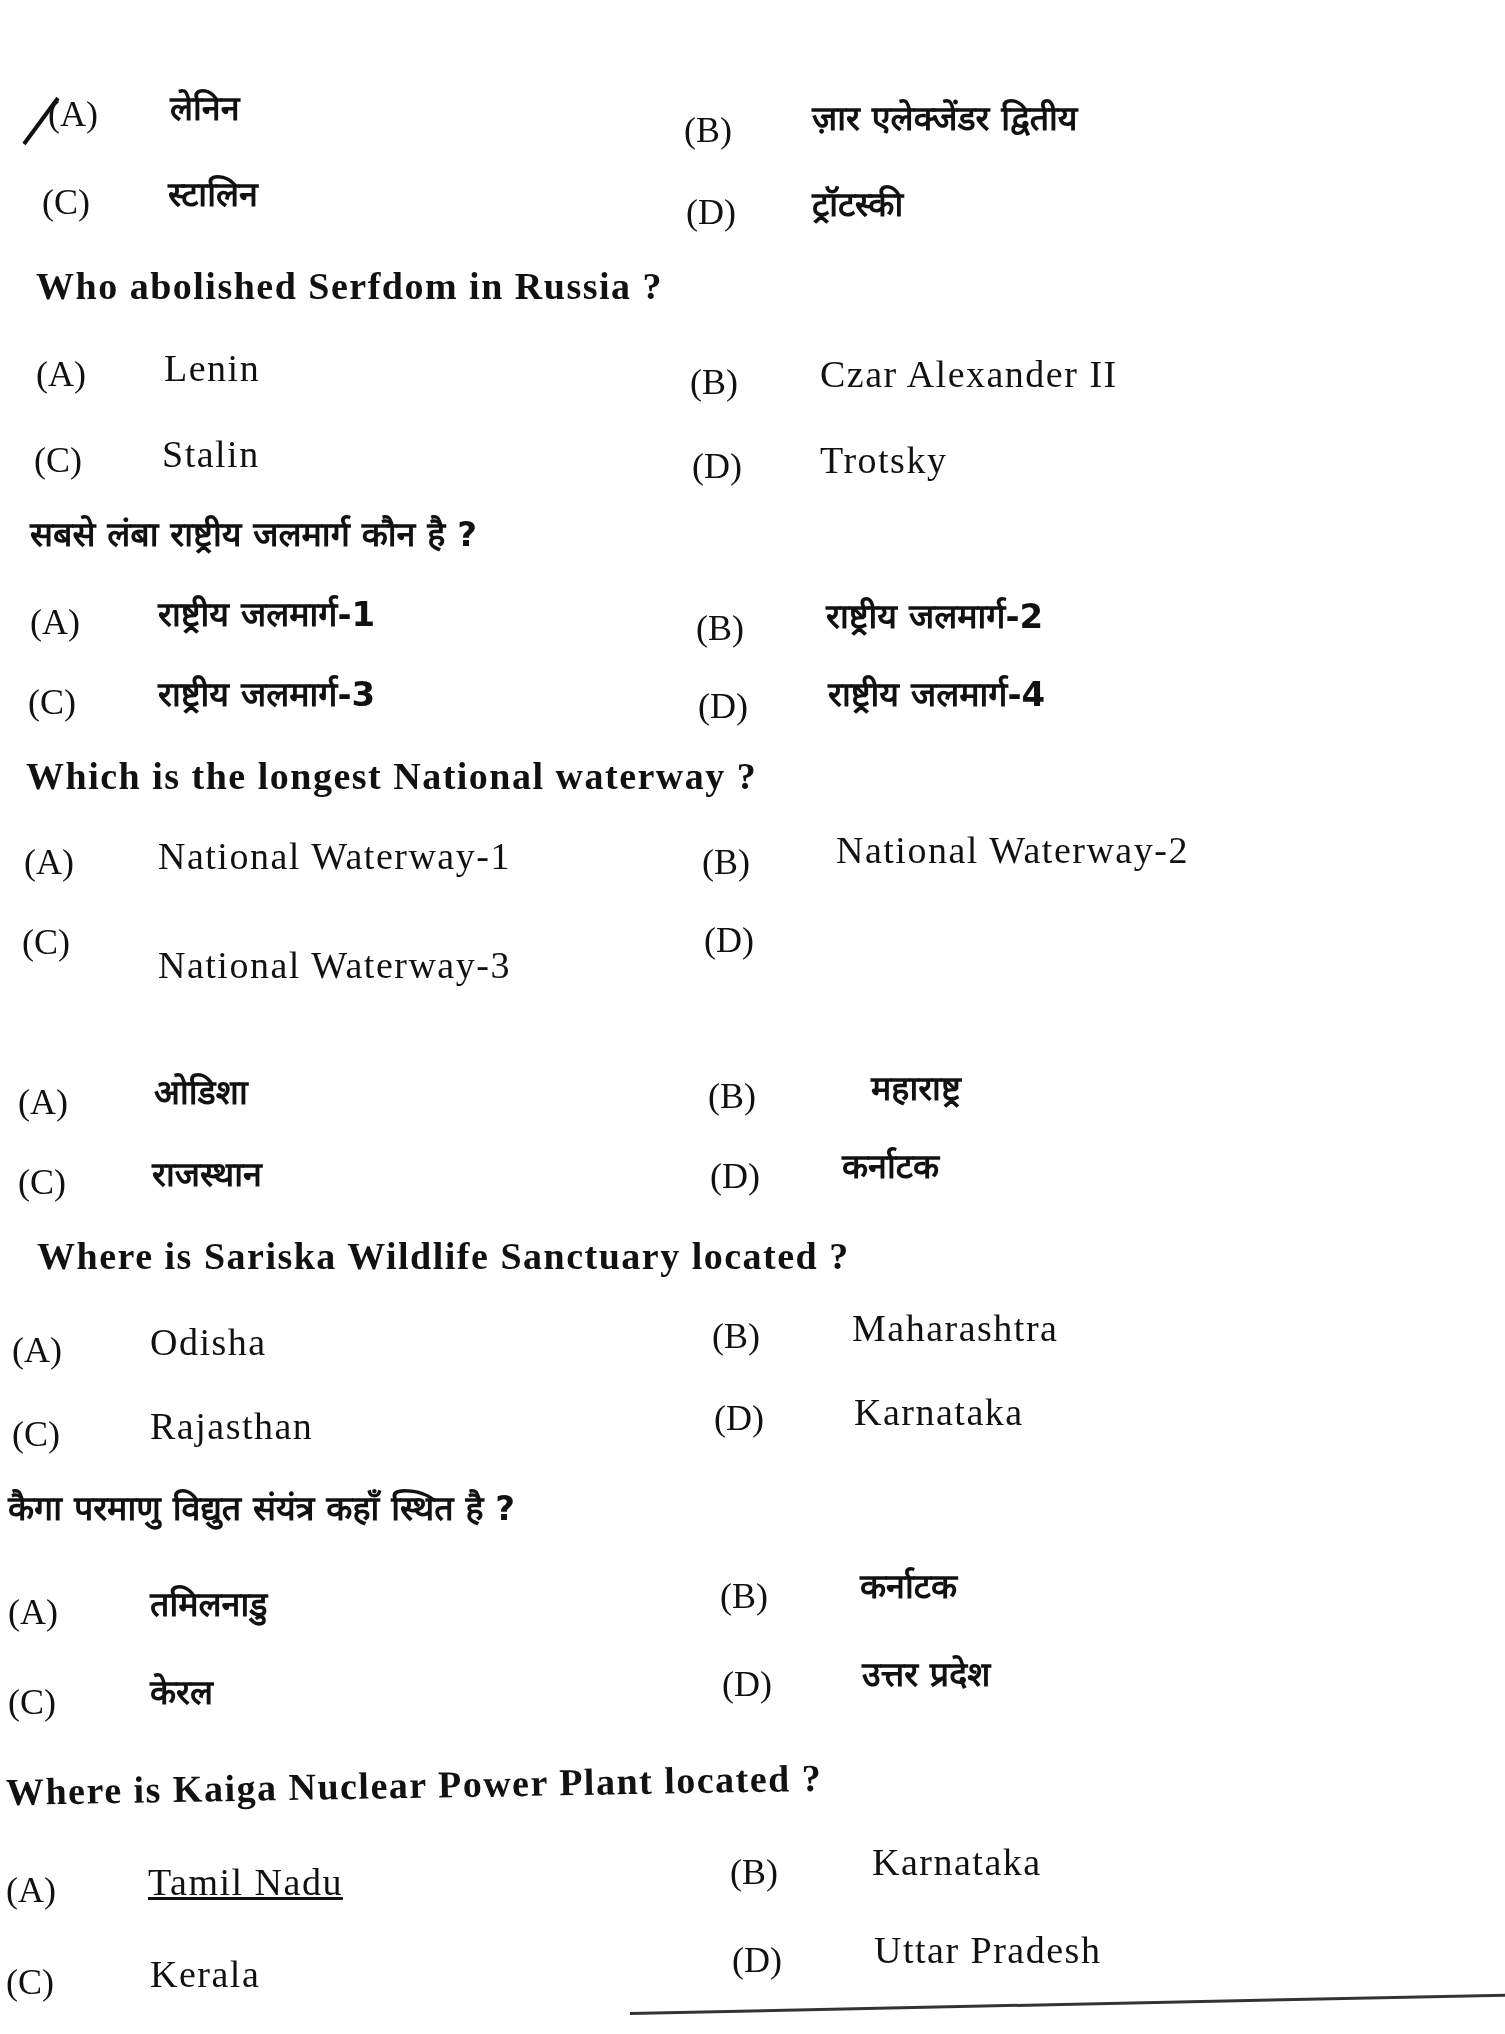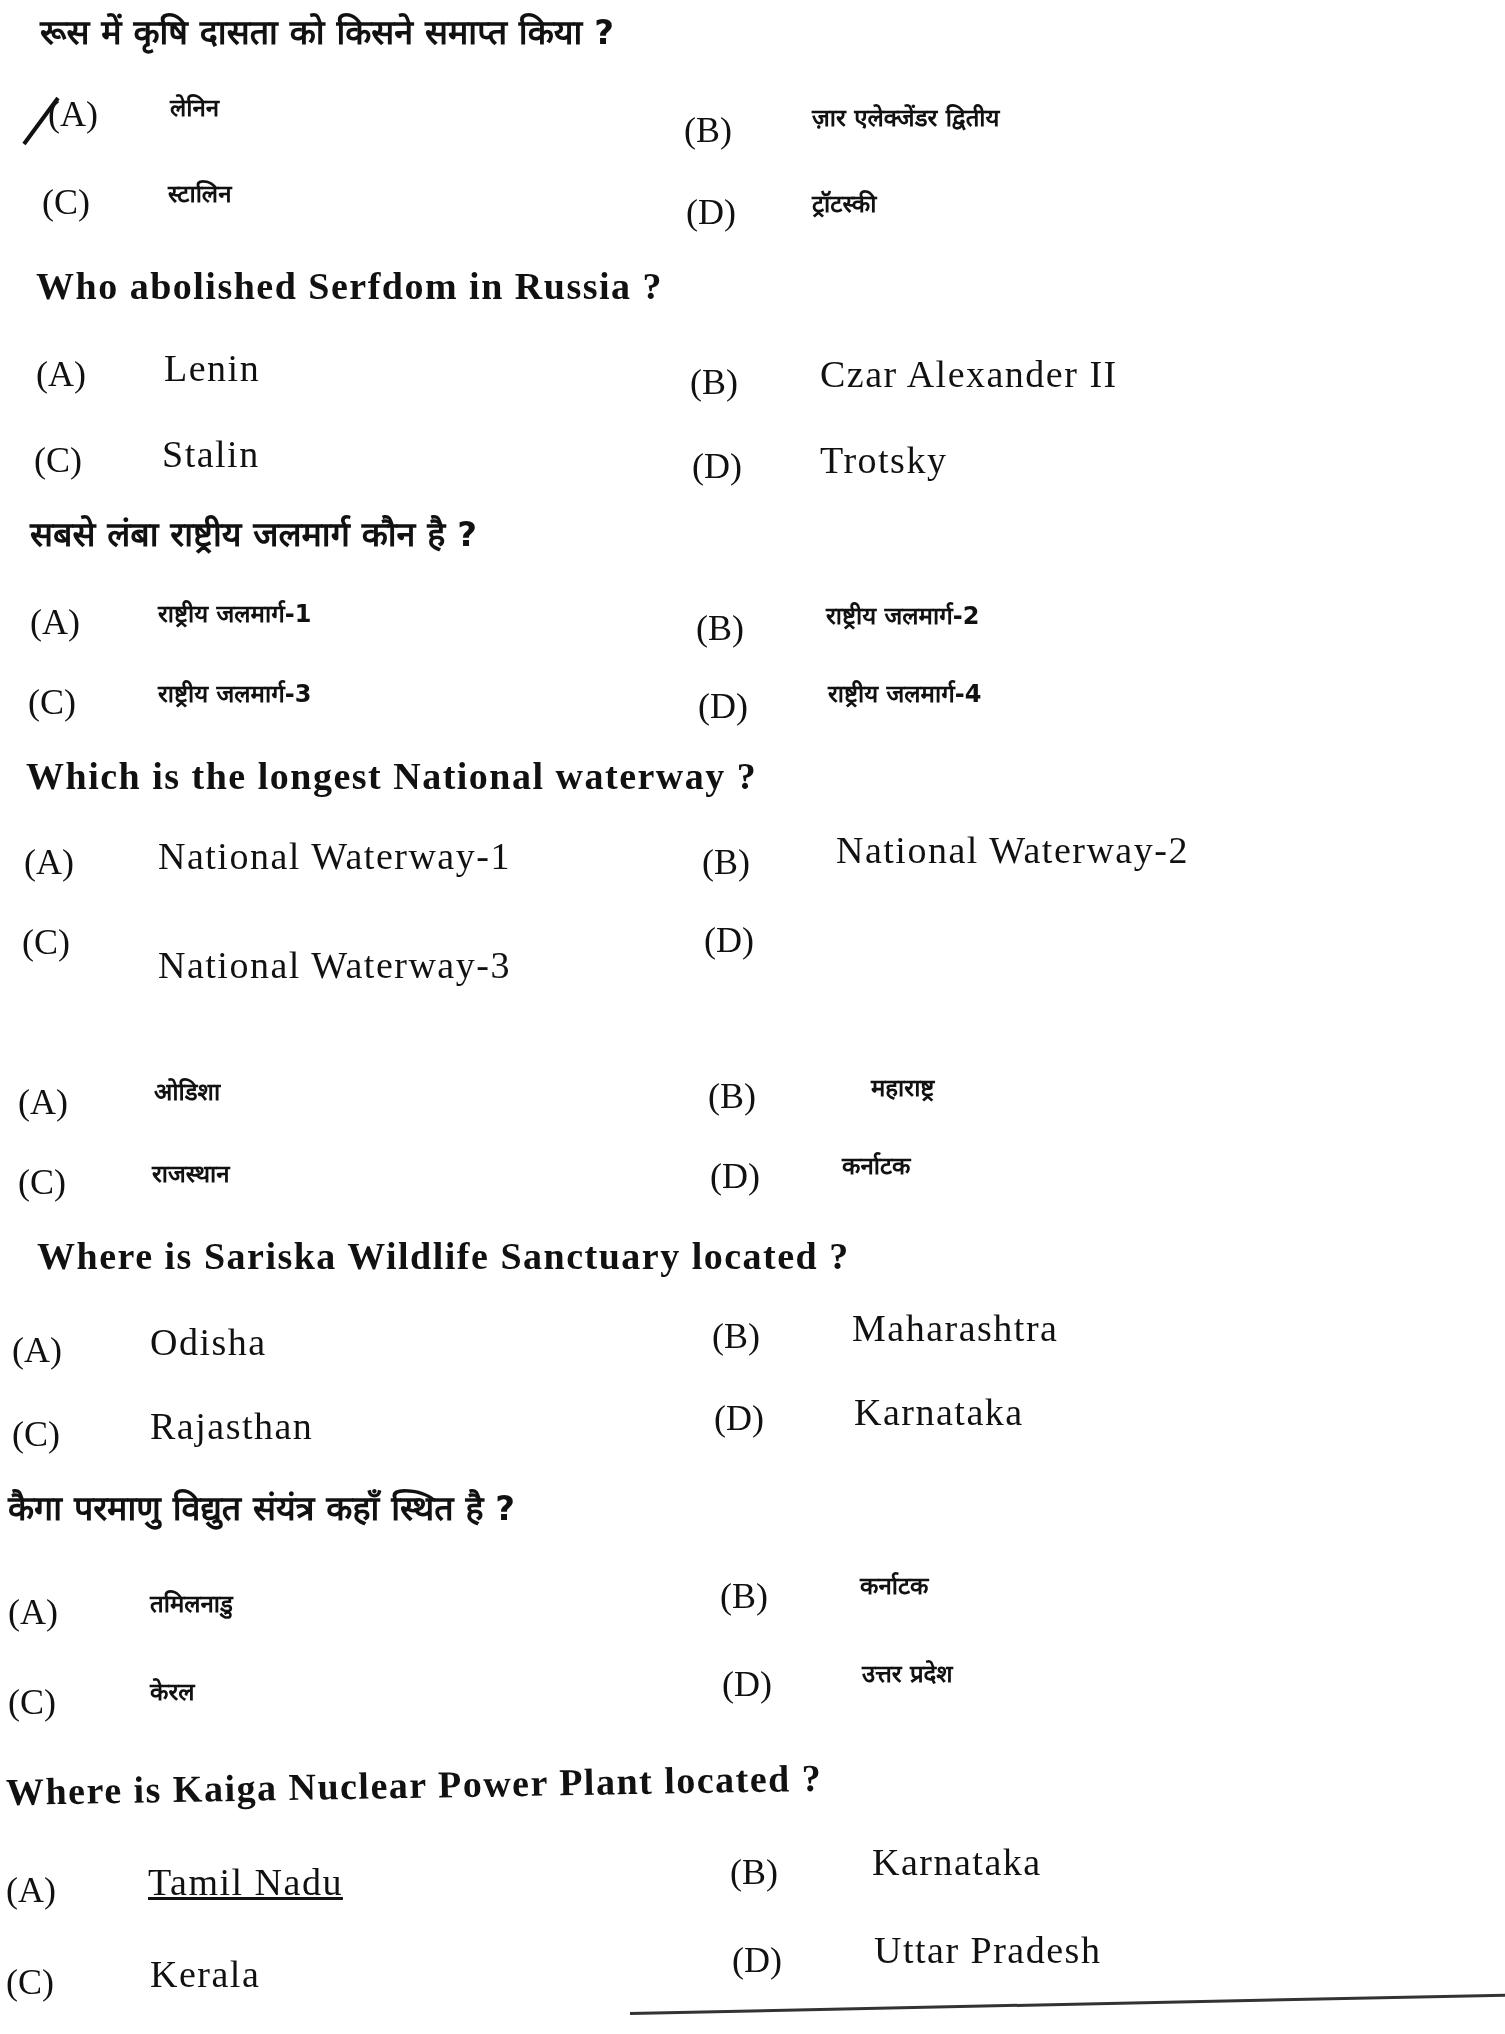--- a/index.html
+++ b/index.html
@@ -47,21 +47,21 @@
   .opt-text {
     position: absolute;
     white-space: nowrap;
     font-size: 38px;
     line-height: 44px;
     letter-spacing: 1.5px;
   }
   .opt-text.hi {
     font-family: "DejaVu Sans", "Liberation Sans", sans-serif;
     font-weight: bold;
-    font-size: 24px;
+    font-size: 34px;
     letter-spacing: 0;
   }
   .tick-mark {
     position: absolute;
     left: 22px;
     top: 96px;
     width: 50px;
     height: 50px;
   }
   .footer-rule {
@@ -73,21 +73,20 @@
     background: #333;
     transform: rotate(-1.2deg);
     transform-origin: left center;
   }
 </style>
 </head>
 <body>
 
 <div class="page">
 
-  <div class="line q hi" style="left:40px; top:10px;">रूस में कृषि दासता को किसने समाप्त किया ?</div>
   <svg class="tick-mark" viewBox="0 0 50 50">
     <path d="M2 48 L30 10 L36 2" stroke="#111" stroke-width="4" fill="none"></path>
   </svg>
   <div class="opt-label" style="left:48px; top:92px;">(A)</div>
   <div class="opt-text hi" style="left:170px; top:86px;">लेनिन</div>
   <div class="opt-label" style="left:684px; top:108px;">(B)</div>
   <div class="opt-text hi" style="left:812px; top:96px;">ज़ार एलेक्जेंडर द्वितीय</div>
   <div class="opt-label" style="left:42px; top:180px;">(C)</div>
   <div class="opt-text hi" style="left:168px; top:172px;text-align:center;">स्टालिन</div>
   <div class="opt-label" style="left:686px; top:190px;">(D)</div>

